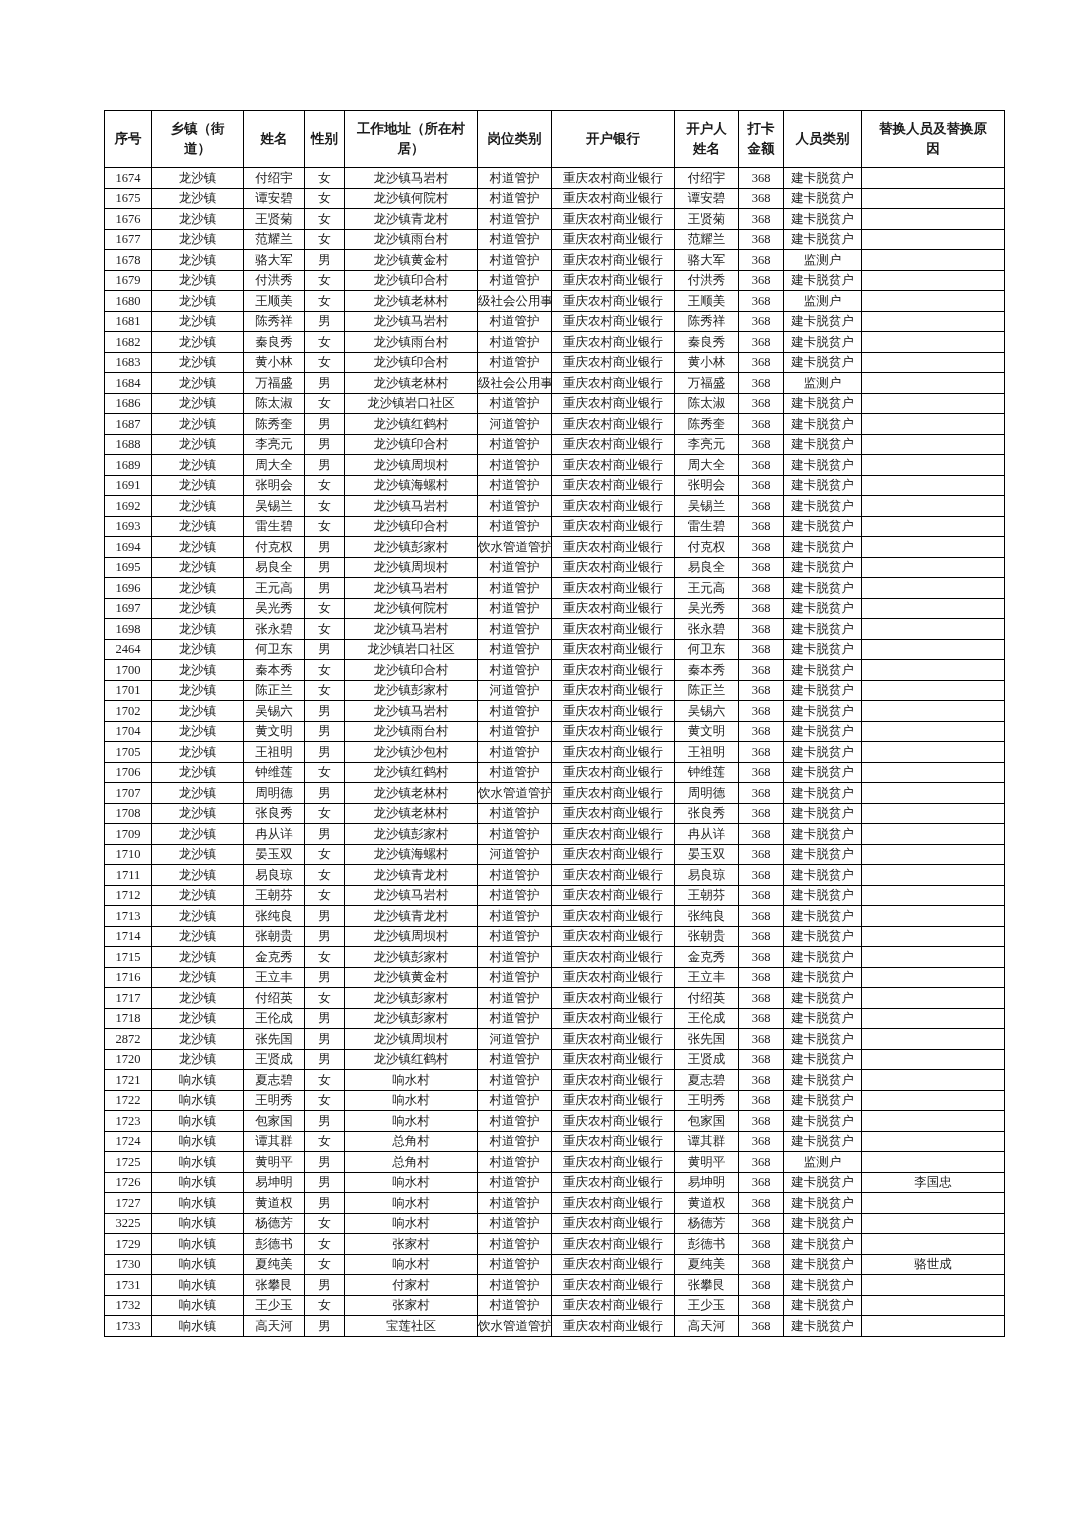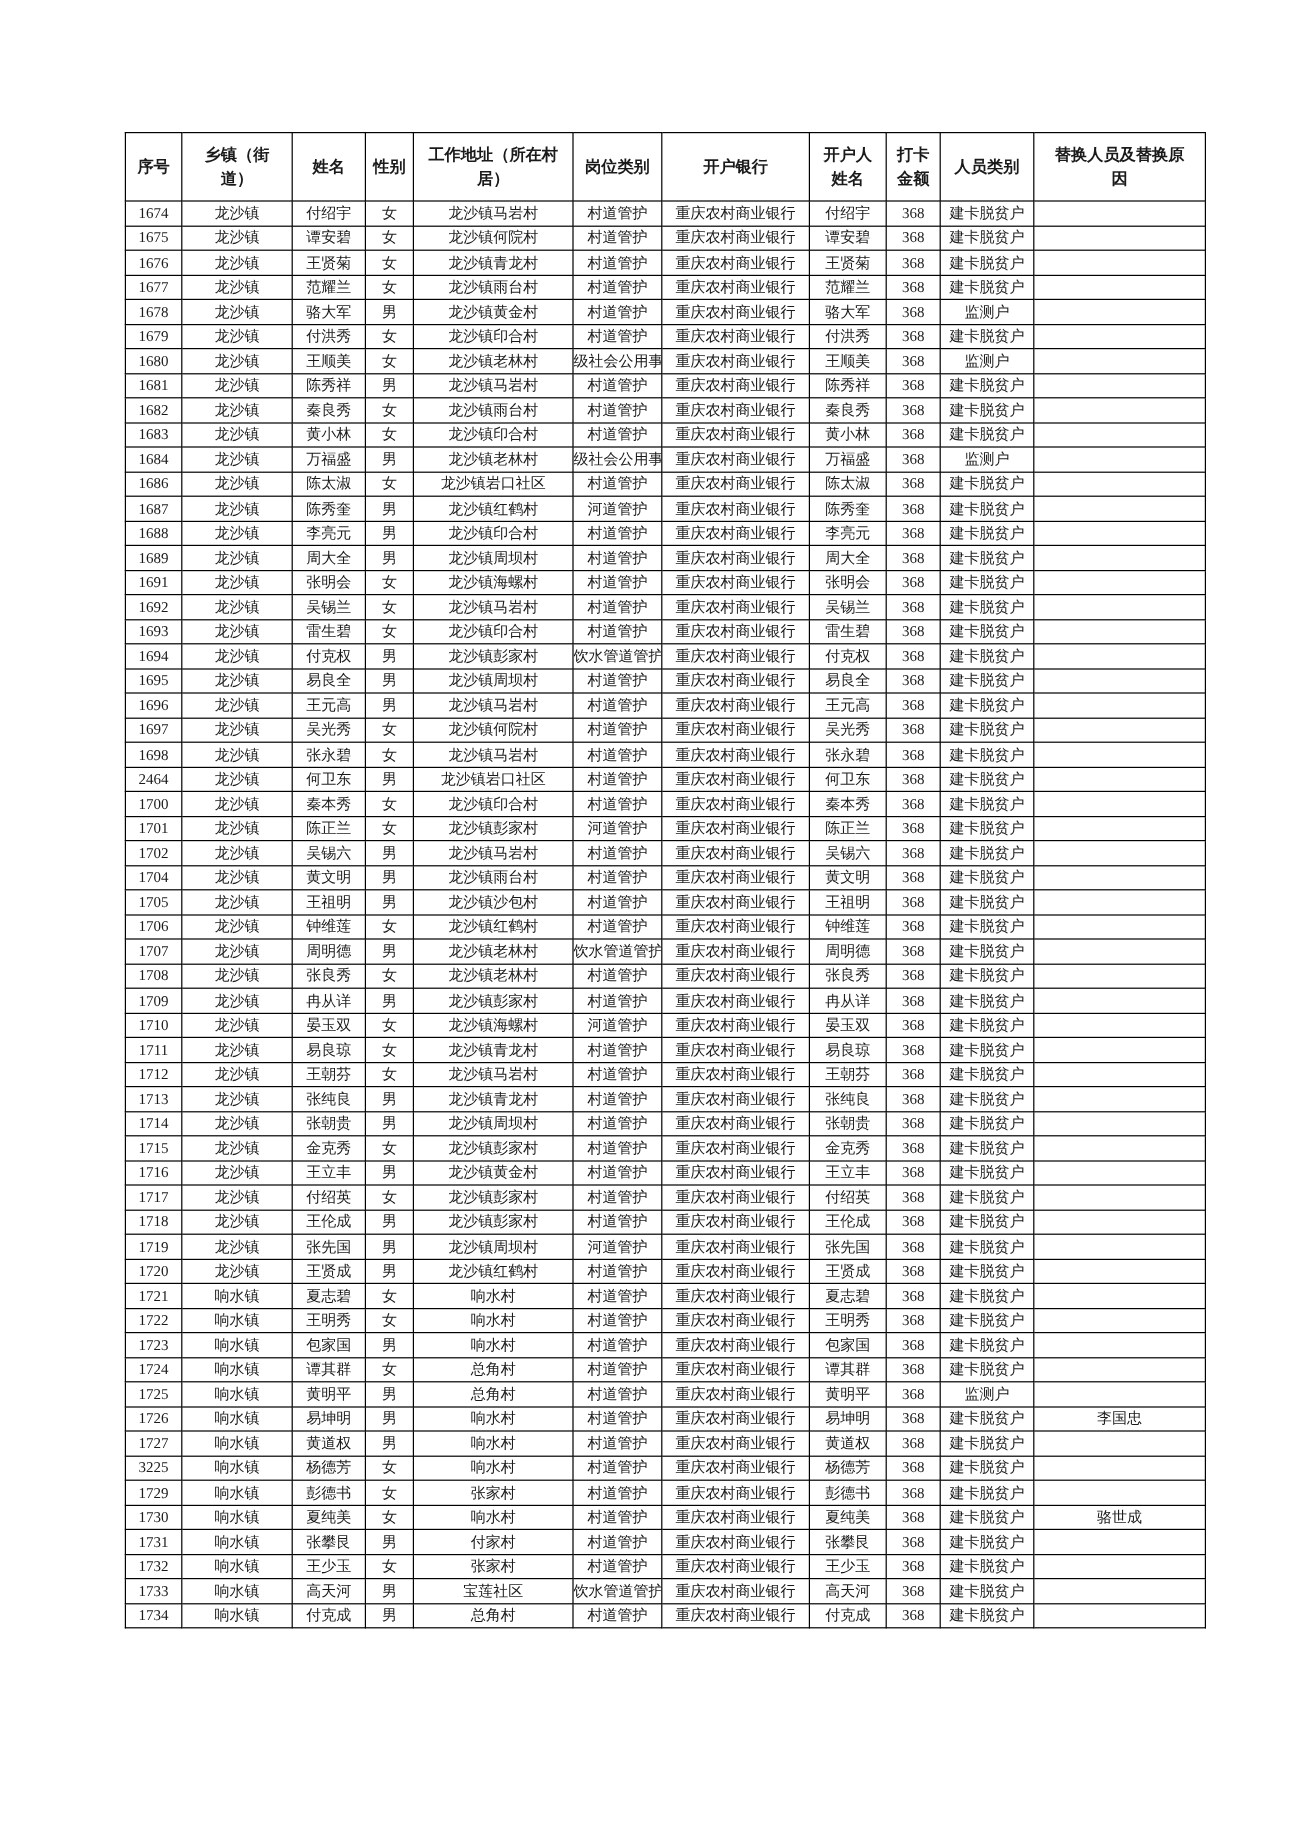--- a/index.html
+++ b/index.html
@@ -625,21 +625,21 @@
         <td>男</td>
         <td>龙沙镇彭家村</td>
         <td>村道管护</td>
         <td>重庆农村商业银行</td>
         <td>王伦成</td>
         <td>368</td>
         <td>建卡脱贫户</td>
         <td></td>
       </tr>
       <tr>
-        <td>1719</td>
+        <td>2872</td>
         <td>龙沙镇</td>
         <td>张先国</td>
         <td>男</td>
         <td>龙沙镇周坝村</td>
         <td>河道管护</td>
         <td>重庆农村商业银行</td>
         <td>张先国</td>
         <td>368</td>
         <td>建卡脱贫户</td>
         <td></td>
@@ -815,31 +815,18 @@
       </tr>
       <tr>
         <td>1733</td>
         <td>响水镇</td>
         <td>高天河</td>
         <td>男</td>
         <td>宝莲社区</td>
         <td>饮水管道管护</td>
         <td>重庆农村商业银行</td>
         <td>高天河</td>
-        <td>368</td>
-        <td>建卡脱贫户</td>
-        <td></td>
-      </tr>
-      <tr>
-        <td>1734</td>
-        <td>响水镇</td>
-        <td>付克成</td>
-        <td>男</td>
-        <td>总角村</td>
-        <td>村道管护</td>
-        <td>重庆农村商业银行</td>
-        <td>付克成</td>
         <td>368</td>
         <td>建卡脱贫户</td>
         <td></td>
       </tr>
     </tbody>
 </table>
 
 </body></html>

